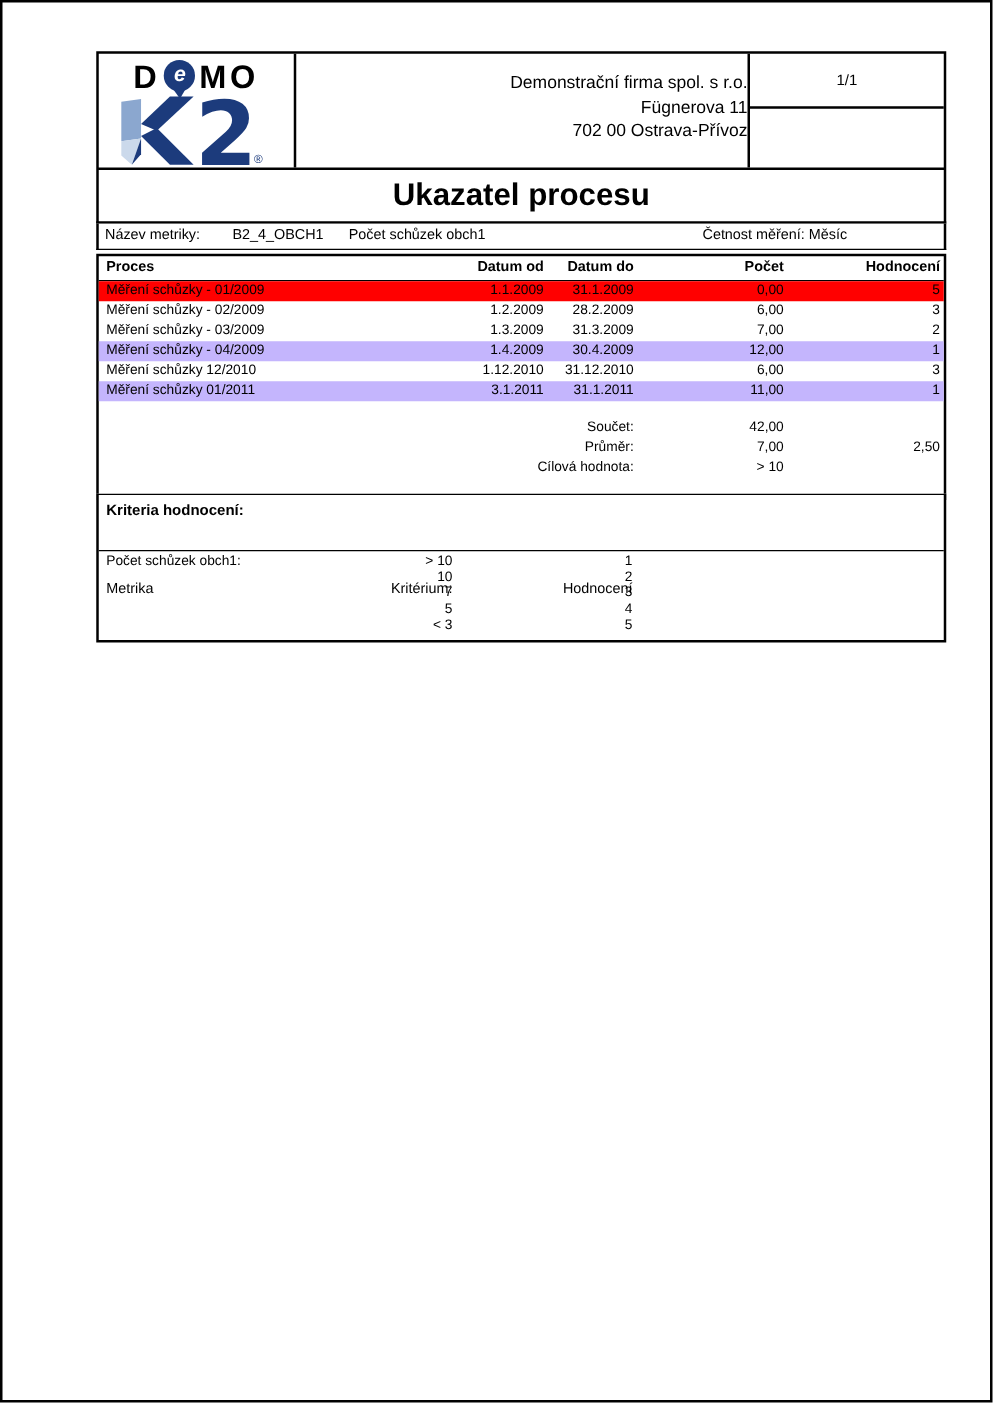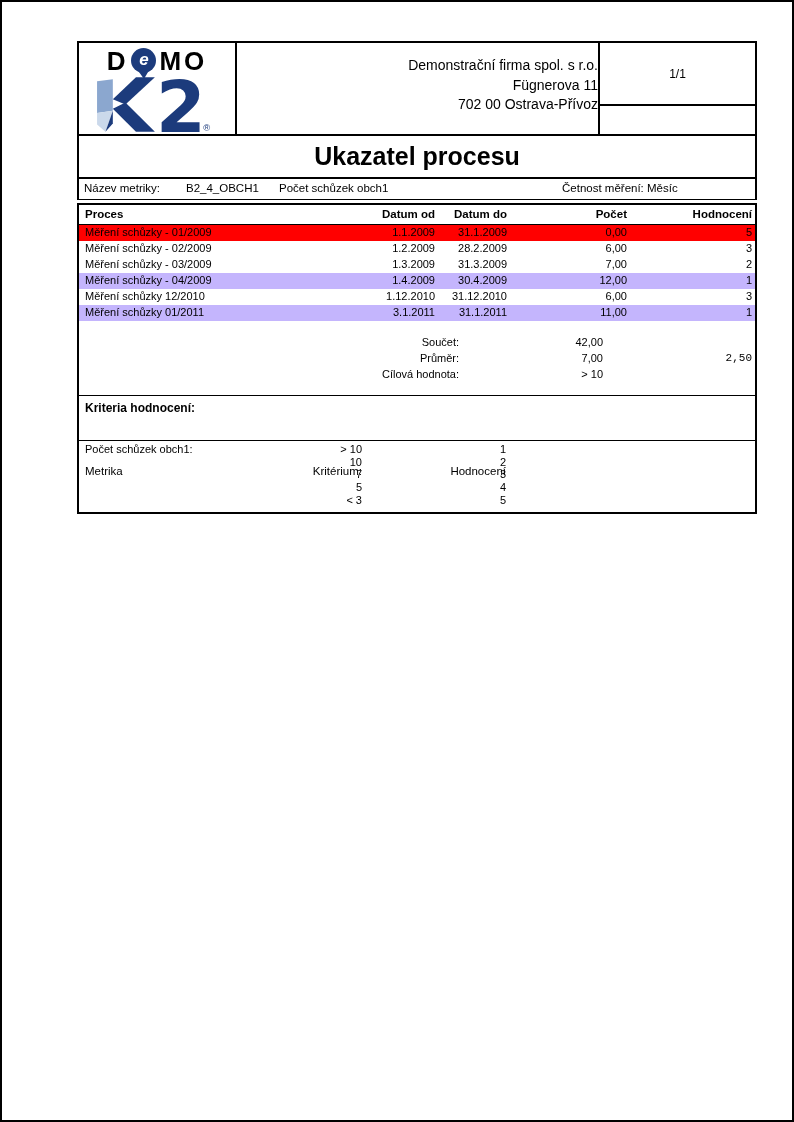--- a/index.html
+++ b/index.html
@@ -15,21 +15,21 @@
   .logo-cell { width:158px; border-right:2px solid #000; display:flex; flex-direction:column; align-items:center; }
   .demo-row { display:flex; align-items:center; margin-top:5px; font-weight:bold; font-size:26px; letter-spacing:3px; line-height:26px; }
   .e-pin { position:relative; width:25px; height:25px; margin:0 3px; background:#1c3b7c; border-radius:50%;
            color:#fff; font-style:italic; font-weight:bold; font-size:17px; letter-spacing:0;
            display:flex; align-items:center; justify-content:center; top:-1px; }
   .e-pin::after { content:""; position:absolute; left:8px; bottom:-6px;
                   border-left:5px solid transparent; border-right:4px solid transparent; border-top:7px solid #1c3b7c; }
   .k2-svg { margin-top:2px; }
   .addr-cell { flex:1; border-right:2px solid #000; text-align:right; font-size:14px; line-height:19.5px; padding-top:13px; }
   .right-cell { width:155px; display:flex; flex-direction:column; }
-  .page-cell { height:63px; border-bottom:2px solid #000; display:flex; align-items:center; justify-content:center; font-size:12px; }
+  .page-cell { height:44px; border-bottom:2px solid #000; display:flex; align-items:center; justify-content:center; font-size:12px; }
   .empty-cell { flex:1; }
 
   
   .title-box { top:134px; height:43px; border-top:none; display:flex; align-items:center; justify-content:center;
                font-size:25px; font-weight:bold; letter-spacing:0; }
   .metric-box { top:177px; height:21px; border-top:none; border-bottom-width:1px; position:absolute; font-size:11.5px; }
   .metric-box span { position:absolute; top:3px; white-space:nowrap; }
   .m-label { left:5px; }
   .m-code  { left:107px; }
   .m-name  { left:180px;margin-left:20px; }
@@ -38,24 +38,24 @@
   
   .main-box { top:201px; height:197px; font-size:11px; }
   .trow { display:grid; grid-template-columns:1fr 80px 72px 120px 125px; padding:0 3px 0 6px;
           height:16px; line-height:15.5px; white-space:nowrap; }
   .thead { height:20px; line-height:19px; font-weight:bold; font-size:11.5px; border-bottom:1px solid #000; }
   .num { text-align:right; }
   .row-red   { background:#ff0000; }
   .row-green { background:#c4b5fd; }
   .summary { margin-top:13px; }
   .srow { display:grid; grid-template-columns:1fr 80px 72px 120px 125px; padding:0 3px 0 6px;
-          height:16px; line-height:16px;gap:24px; }
+          height:16px; line-height:16px; }
   .srow .s-label { grid-column:1 / 4; text-align:right; }
   .srow .s-value { grid-column:4; text-align:right; }
-  .srow .s-extra { grid-column:5; text-align:right;font-family:Liberation Mono, monospace; }
+  .srow .s-extra { grid-column:5; text-align:right; }
 
   
   .krit-box { top:393px; height:119px; border-top-width:1px; font-size:11px; }
   .krit-title { position:absolute; left:6px; top:5px; font-size:12px; font-weight:bold; }
   .krit-head { position:absolute; left:0; right:0; top:28px; display:grid; grid-template-columns:215px 62px 144px 1fr;
                padding:0 14px 0 6px; font-size:11.5px;margin-top:41px; }
   .krit-head .h2, .krit-head .h3 { text-align:right; }
   .krit-divider { position:absolute; left:0; right:0; top:44px; border-top:1px solid #000; }
   .krit-list { position:absolute; left:0; right:0; top:47px; }
   .krow { display:grid; grid-template-columns:215px 62px 144px 1fr; padding:0 3px 0 6px;

